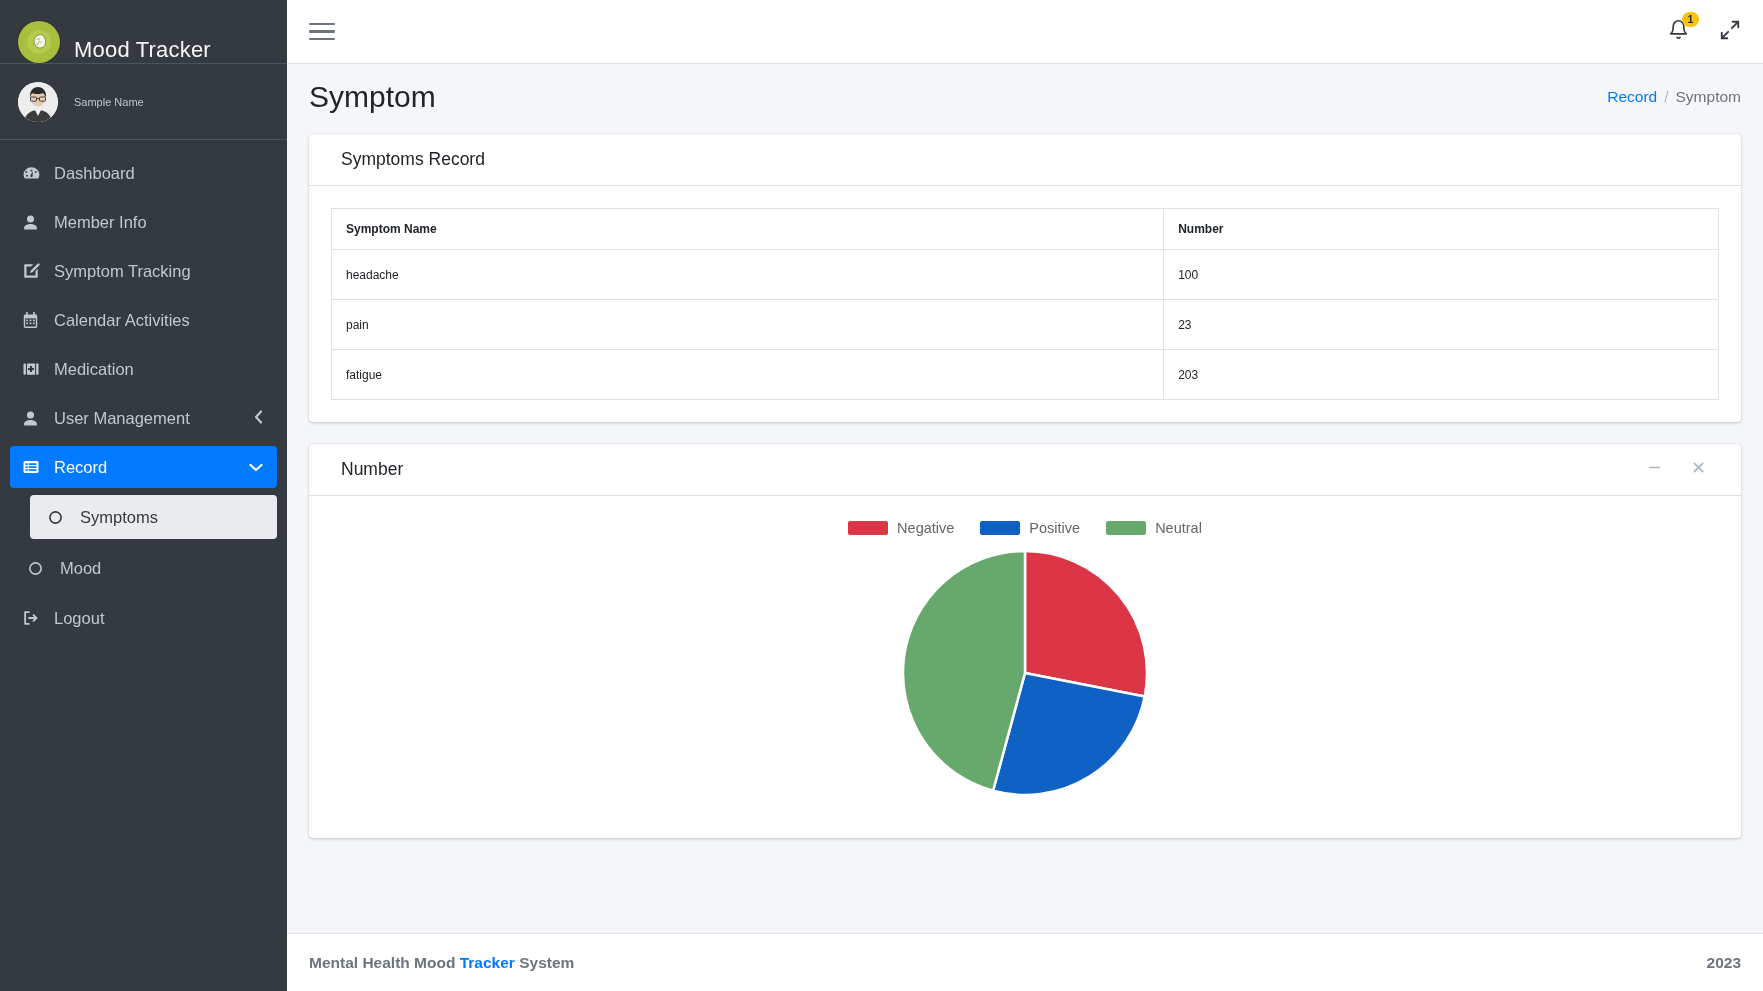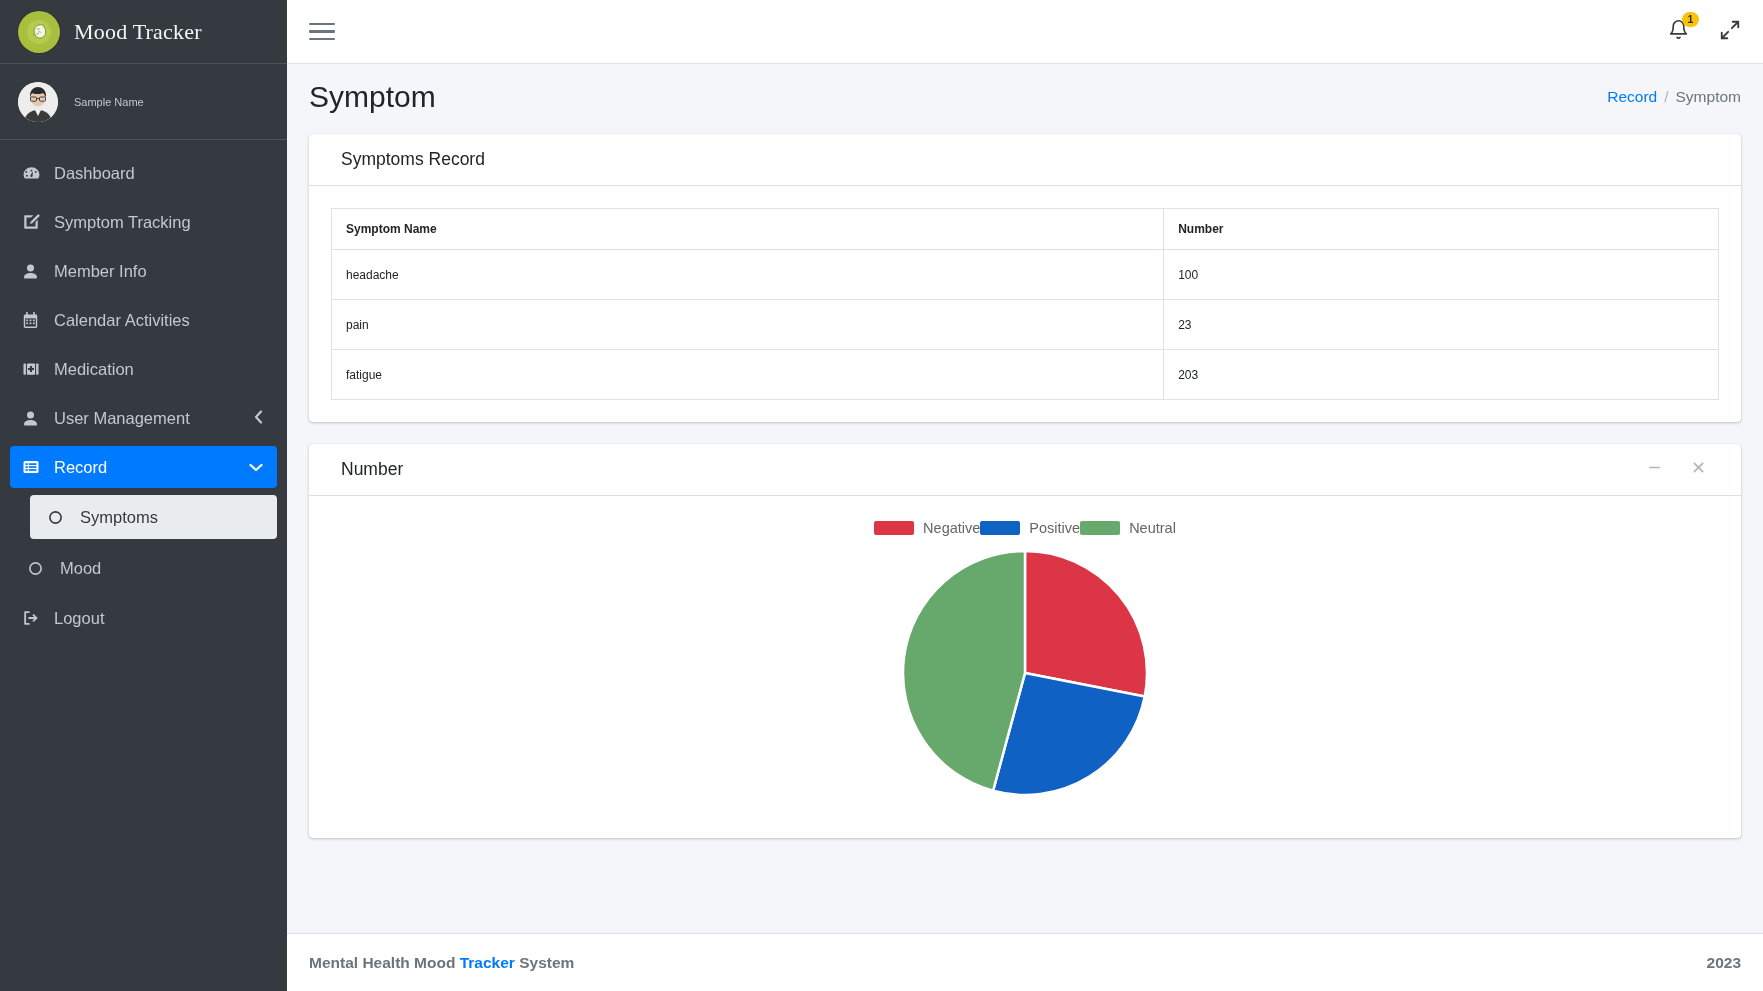--- a/index.html
+++ b/index.html
@@ -11,22 +11,22 @@
   }
   .app { display: flex; width: 1763px; height: 991px; position: relative; }
 
   
   .sidebar {
     width: 287px; flex: 0 0 287px;
     background: #343a40; color: #c2c7d0;
     height: 991px; position: relative; overflow: hidden;
   }
   .brand {
-    height: 64px; display: flex; align-items: center;
-    padding: 16px 18px; border-bottom: 1px solid #4b545c; font-family: Liberation Serif, serif;
+    height: 64px; display: flex; align-items: flex-end;
+    padding: 0 18px; border-bottom: 1px solid #4b545c;
   }
   .brand-logo {
     width: 42px; height: 42px; border-radius: 50%;
     background: #a8bf3e; display: flex; align-items: center; justify-content: center;
     box-shadow: 0 0 0 1px rgba(0,0,0,.15);
     flex: 0 0 42px;
   }
   .brand-name {
     margin-left: 14px; font-size: 22px; color: #f6f6f6;
     font-weight: 400; letter-spacing: .2px;
@@ -117,21 +117,21 @@
   table.data { width: 100%; border-collapse: collapse; font-size: 12px; }
   table.data th, table.data td {
     border: 1px solid #dee2e6; padding: 13px 14px; text-align: left;
     color: #212529; font-weight: 400;
   }
   table.data th { font-weight: 700; }
   table.data tbody tr td { height: 50px; }
 
   
   .chart-area { padding: 10px 0 30px 0; display: flex; flex-direction: column; align-items: center; }
-  .legend { display: flex; align-items: flex-start; margin-bottom: 12px; }
+  .legend { display: flex; gap: 26px; align-items: flex-start; margin-bottom: 12px; }
   .legend-item { display: flex; align-items: center; gap: 9px; }
   .legend-swatch { width: 40px; height: 14px; border-radius: 2px; }
   .legend-label { font-size: 14.5px; color: #666; }
 
   
   .footer {
     height: 58px; background: #fff; border-top: 1px solid #dee2e6;
     display: flex; align-items: center; padding: 0 22px;
     font-size: 15.5px; color: #6c757d; font-weight: 700;
     flex: 0 0 58px; margin-top: auto;
@@ -181,35 +181,35 @@
         <span class="ic">
           <svg width="19" height="19" viewBox="0 0 24 24" fill="currentColor">
               <path d="M12 4C6.5 4 2 8.2 2 13.4c0 1.8.5 3.5 1.5 5h17c1-1.5 1.5-3.2 1.5-5C22 8.2 17.5 4 12 4zm-6.6 4.8a1.2 1.2 0 110 2.4 1.2 1.2 0 010-2.4zM5 14.8a1.2 1.2 0 112.4 0 1.2 1.2 0 01-2.4 0zM12 7.2a1.2 1.2 0 110 2.4 1.2 1.2 0 010-2.4zm5.4 1.6a1.2 1.2 0 110 2.4 1.2 1.2 0 010-2.4zM13.4 15c0 .8-.6 1.4-1.4 1.4s-1.4-.6-1.4-1.4c0-.6 2.6-5 3-4.8.4.2-.2 4.2-.2 4.8z"></path>
             </svg>
         </span>
         <span class="lbl">Dashboard</span>
       </div>
 
       <div class="nav-item">
         <span class="ic">
+          <svg width="17" height="17" viewBox="0 0 24 24" fill="currentColor">
+              <path d="M12 12a5 5 0 100-10 5 5 0 000 10zm0 2c-4 0-9 2-9 5.2V22h18v-2.8C21 16 16 14 12 14z"></path>
+            </svg>
+        </span>
+        <span class="lbl">Member Info</span>
+      </div>
+
+      <div class="nav-item">
+        <span class="ic">
           <svg width="18" height="18" viewBox="0 0 24 24" fill="currentColor">
               <path d="M3 3h12l-3 3H6v12h12v-6l3-3v11a1 1 0 01-1 1H4a1 1 0 01-1-1V4a1 1 0 011-1z"></path>
               <path d="M20.7 2.3a1.6 1.6 0 012.3 2.3l-9.2 9.2-3 .7.7-3z"></path>
             </svg>
         </span>
         <span class="lbl">Symptom Tracking</span>
-      </div>
-
-      <div class="nav-item">
-        <span class="ic">
-          <svg width="17" height="17" viewBox="0 0 24 24" fill="currentColor">
-              <path d="M12 12a5 5 0 100-10 5 5 0 000 10zm0 2c-4 0-9 2-9 5.2V22h18v-2.8C21 16 16 14 12 14z"></path>
-            </svg>
-        </span>
-        <span class="lbl">Member Info</span>
       </div>
 
       <div class="nav-item">
         <span class="ic">
           <svg width="17" height="17" viewBox="0 0 24 24" fill="currentColor">
               <path d="M7 1v3M17 1v3" stroke="currentColor" stroke-width="2.4" stroke-linecap="round"></path>
               <rect x="2.5" y="3.5" width="19" height="19" rx="2" fill="currentColor"></rect>
               <rect x="4.5" y="9" width="15" height="11.5" fill="#343a40"></rect>
               <g fill="currentColor">
                 <rect x="6" y="10.6" width="2.6" height="2.4"></rect>

